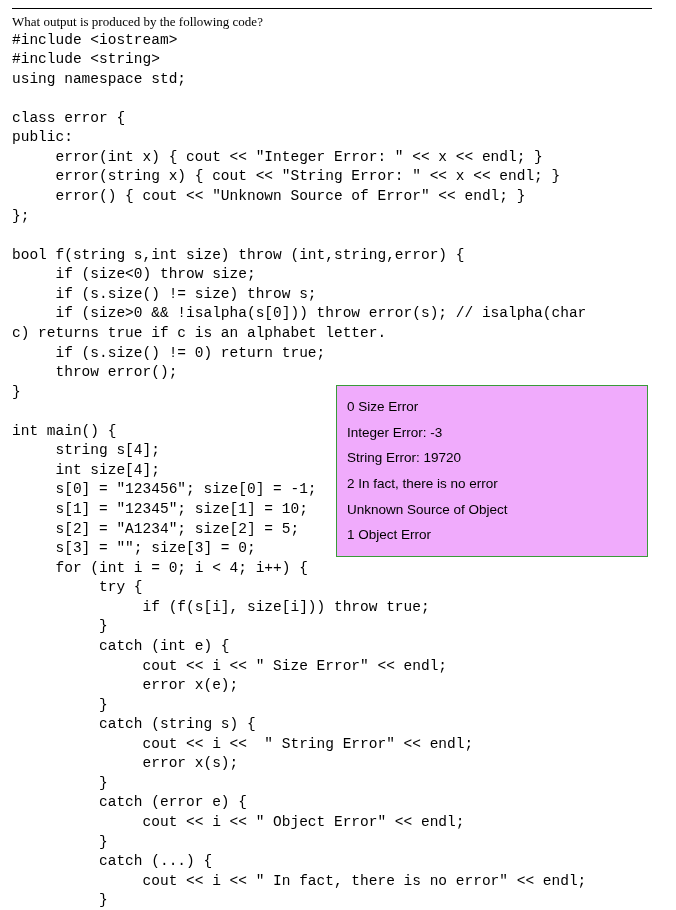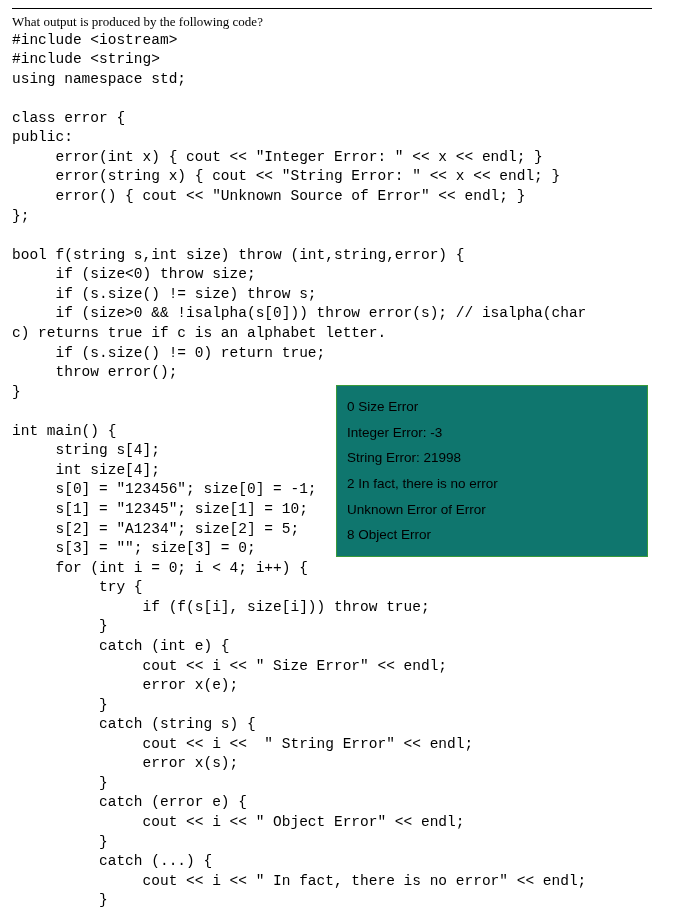--- a/index.html
+++ b/index.html
@@ -32,21 +32,21 @@
       font-size: 14.5px;
       white-space: pre;
       line-height: 1.35;
     }
     .output-box {
       position: absolute;
       left: 336px;
       top: 385px;
       width: 312px;
       border: 1px solid #3a9a3a;
-      background: #0f766e;
+      background: #f0abfc;
       padding: 8px 10px;
       font-family: Arial, Helvetica, sans-serif;
       font-size: 13.5px;
       line-height: 1.9;
       color: #000;
     }
     .output-line {
       display: block;
     }
   </style>
@@ -101,17 +101,17 @@
           }
           catch (...) {
                cout &lt;&lt; i &lt;&lt; " In fact, there is no error" &lt;&lt; endl;
           }
      }
 }</pre>
 
 <div class="output-box">
   <span class="output-line">0 Size Error</span>
   <span class="output-line">Integer Error: -3</span>
-  <span class="output-line">String Error: 21998</span>
+  <span class="output-line">String Error: 19720</span>
   <span class="output-line">2 In fact, there is no error</span>
-  <span class="output-line">Unknown Error of Error</span>
-  <span class="output-line">8 Object Error</span>
+  <span class="output-line">Unknown Source of Object</span>
+  <span class="output-line">1 Object Error</span>
 </div>
 
 </body></html>

